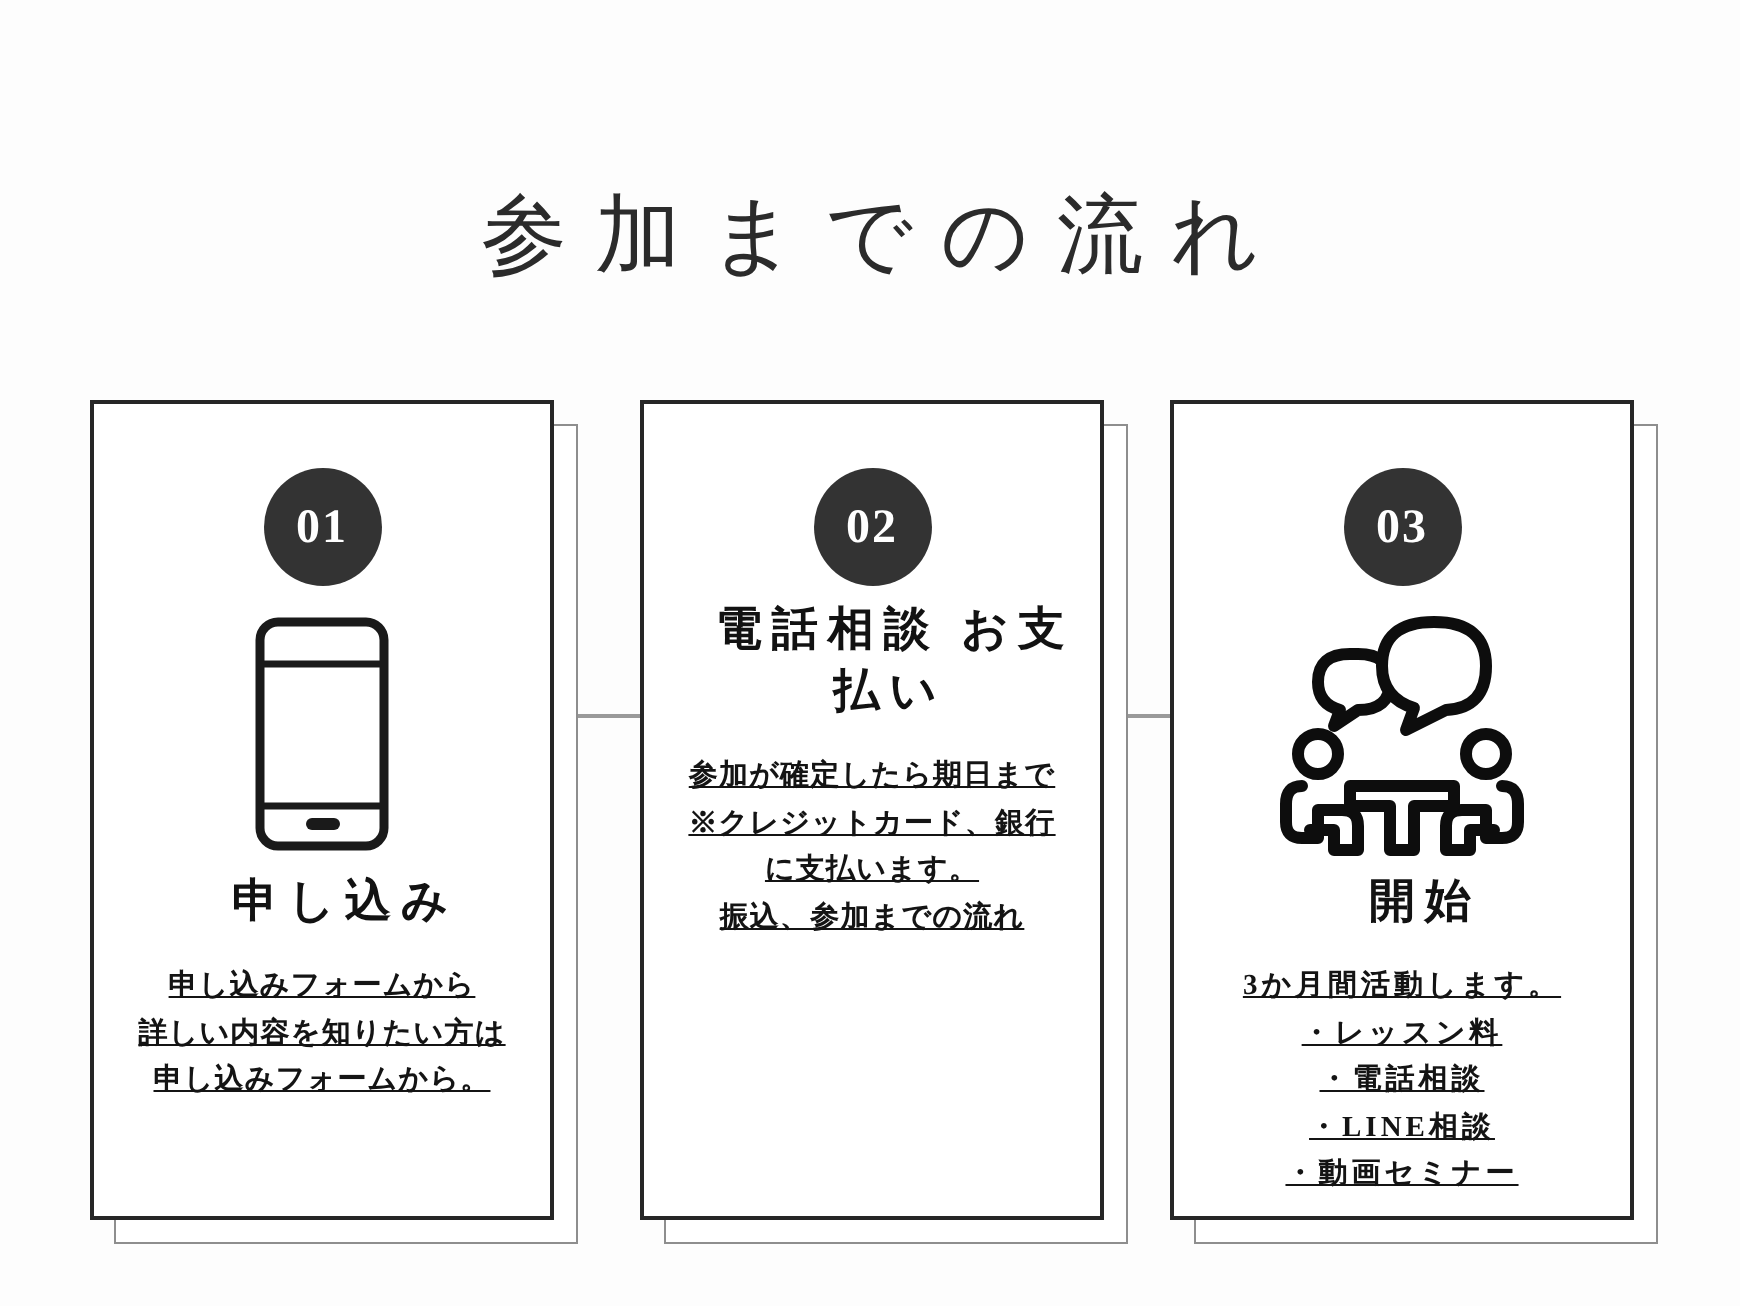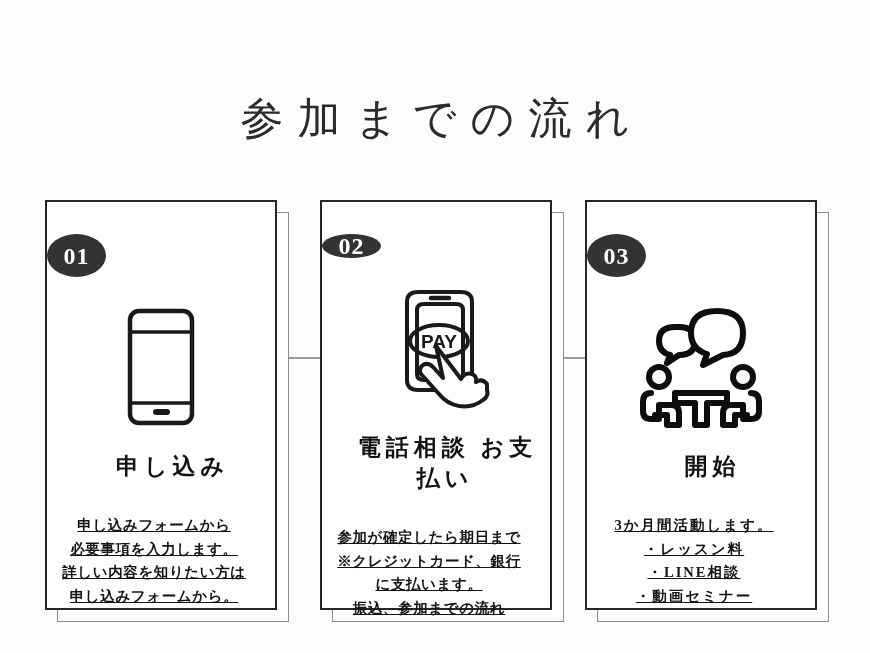--- a/index.html
+++ b/index.html
@@ -77,21 +77,21 @@
     position: absolute;
     left: 0;
     top: 0;
     width: 232px;
     height: 410px;
     border: 2px solid #262626;
     background: #ffffff;
     box-sizing: border-box;
     display: flex;
     flex-direction: column;
-    gap: 16px;
+    align-items: center;
   }
 
   
   .num-badge {
     margin-top: 32px;
     width: 59px;
     height: 59px;
     border-radius: 50%;
     background: #333333;
     color: #ffffff;
@@ -168,66 +168,33 @@
           <rect x="38" y="104" width="17" height="6" rx="3" ry="3" fill="#1a1a1a"></rect>
         </svg>
       </div>
 
       <div class="card-heading">
         <span class="line">申し込み</span>
       </div>
 
       <div class="card-body">
         <span class="line">申し込みフォームから</span>
-        <span class="line">必要事項を入力します。</span>
         <span class="line">詳しい内容を知りたい方は</span>
         <span class="line">申し込みフォームから。</span>
       </div>
 
     </div>
   </div>
 
   <div class="card-wrap c2">
     <div class="card-back"></div>
     <div class="card">
 
       <div class="num-badge">02</div>
 
-      <div class="icon-box">
-        <svg width="118" height="124" viewBox="0 0 118 124" aria-hidden="true">
-          <g fill="none" stroke="#1a1a1a" stroke-width="4" stroke-linecap="round" stroke-linejoin="round">
-
-            <path d="M30 16 Q30 6 41 6 L84 6 Q95 6 95 16 L95 94 Q95 104 84 104 L41 104 Q30 104 30 94 Z"></path>
-
-            <path d="M40 24 Q40 18 47 18 L79 18 Q86 18 86 24 L86 88 Q86 94 79 94 L47 94 Q40 94 40 88 Z"></path>
-
-            <line x1="54" y1="12" x2="72" y2="12" stroke-width="4.5"></line>
-
-            <ellipse cx="62" cy="55" rx="29" ry="16"></ellipse>
-          </g>
-          <text x="62" y="62" text-anchor="middle" font-family="Liberation Sans, sans-serif" font-size="19" font-weight="700" fill="#1a1a1a">PAY</text>
-          <g fill="#ffffff" stroke="#1a1a1a" stroke-width="4" stroke-linecap="round" stroke-linejoin="round">
-
-            <path d="M59 60
-                     L84 93
-                     Q88 86 95 88
-                     Q100 90 99 96
-                     Q105 92 110 98
-                     L110 104
-                     Q112 110 106 114
-                     Q96 122 82 120
-                     Q70 118 62 108
-                     L44 88
-                     Q41 83 46 79
-                     Q51 76 56 81
-                     L66 92
-                     Z"></path>
-          </g>
-        </svg>
-      </div>
 
       <div class="card-heading">
         <span class="line">電話相談</span>
         <span class="line">お支払い</span>
       </div>
 
       <div class="card-body">
         <span class="line">参加が確定したら期日まで</span>
         <span class="line">※クレジットカード、銀行</span>
         <span class="line">に支払います。</span>
@@ -266,20 +233,21 @@
         </svg>
       </div>
 
       <div class="card-heading">
         <span class="line">開始</span>
       </div>
 
       <div class="card-body spaced">
         <span class="line">3か月間活動します。</span>
         <span class="line">・レッスン料</span>
+        <span class="line">・電話相談</span>
         <span class="line">・LINE相談</span>
         <span class="line">・動画セミナー</span>
       </div>
 
     </div>
   </div>
 
 </div>
 
 </body></html>

